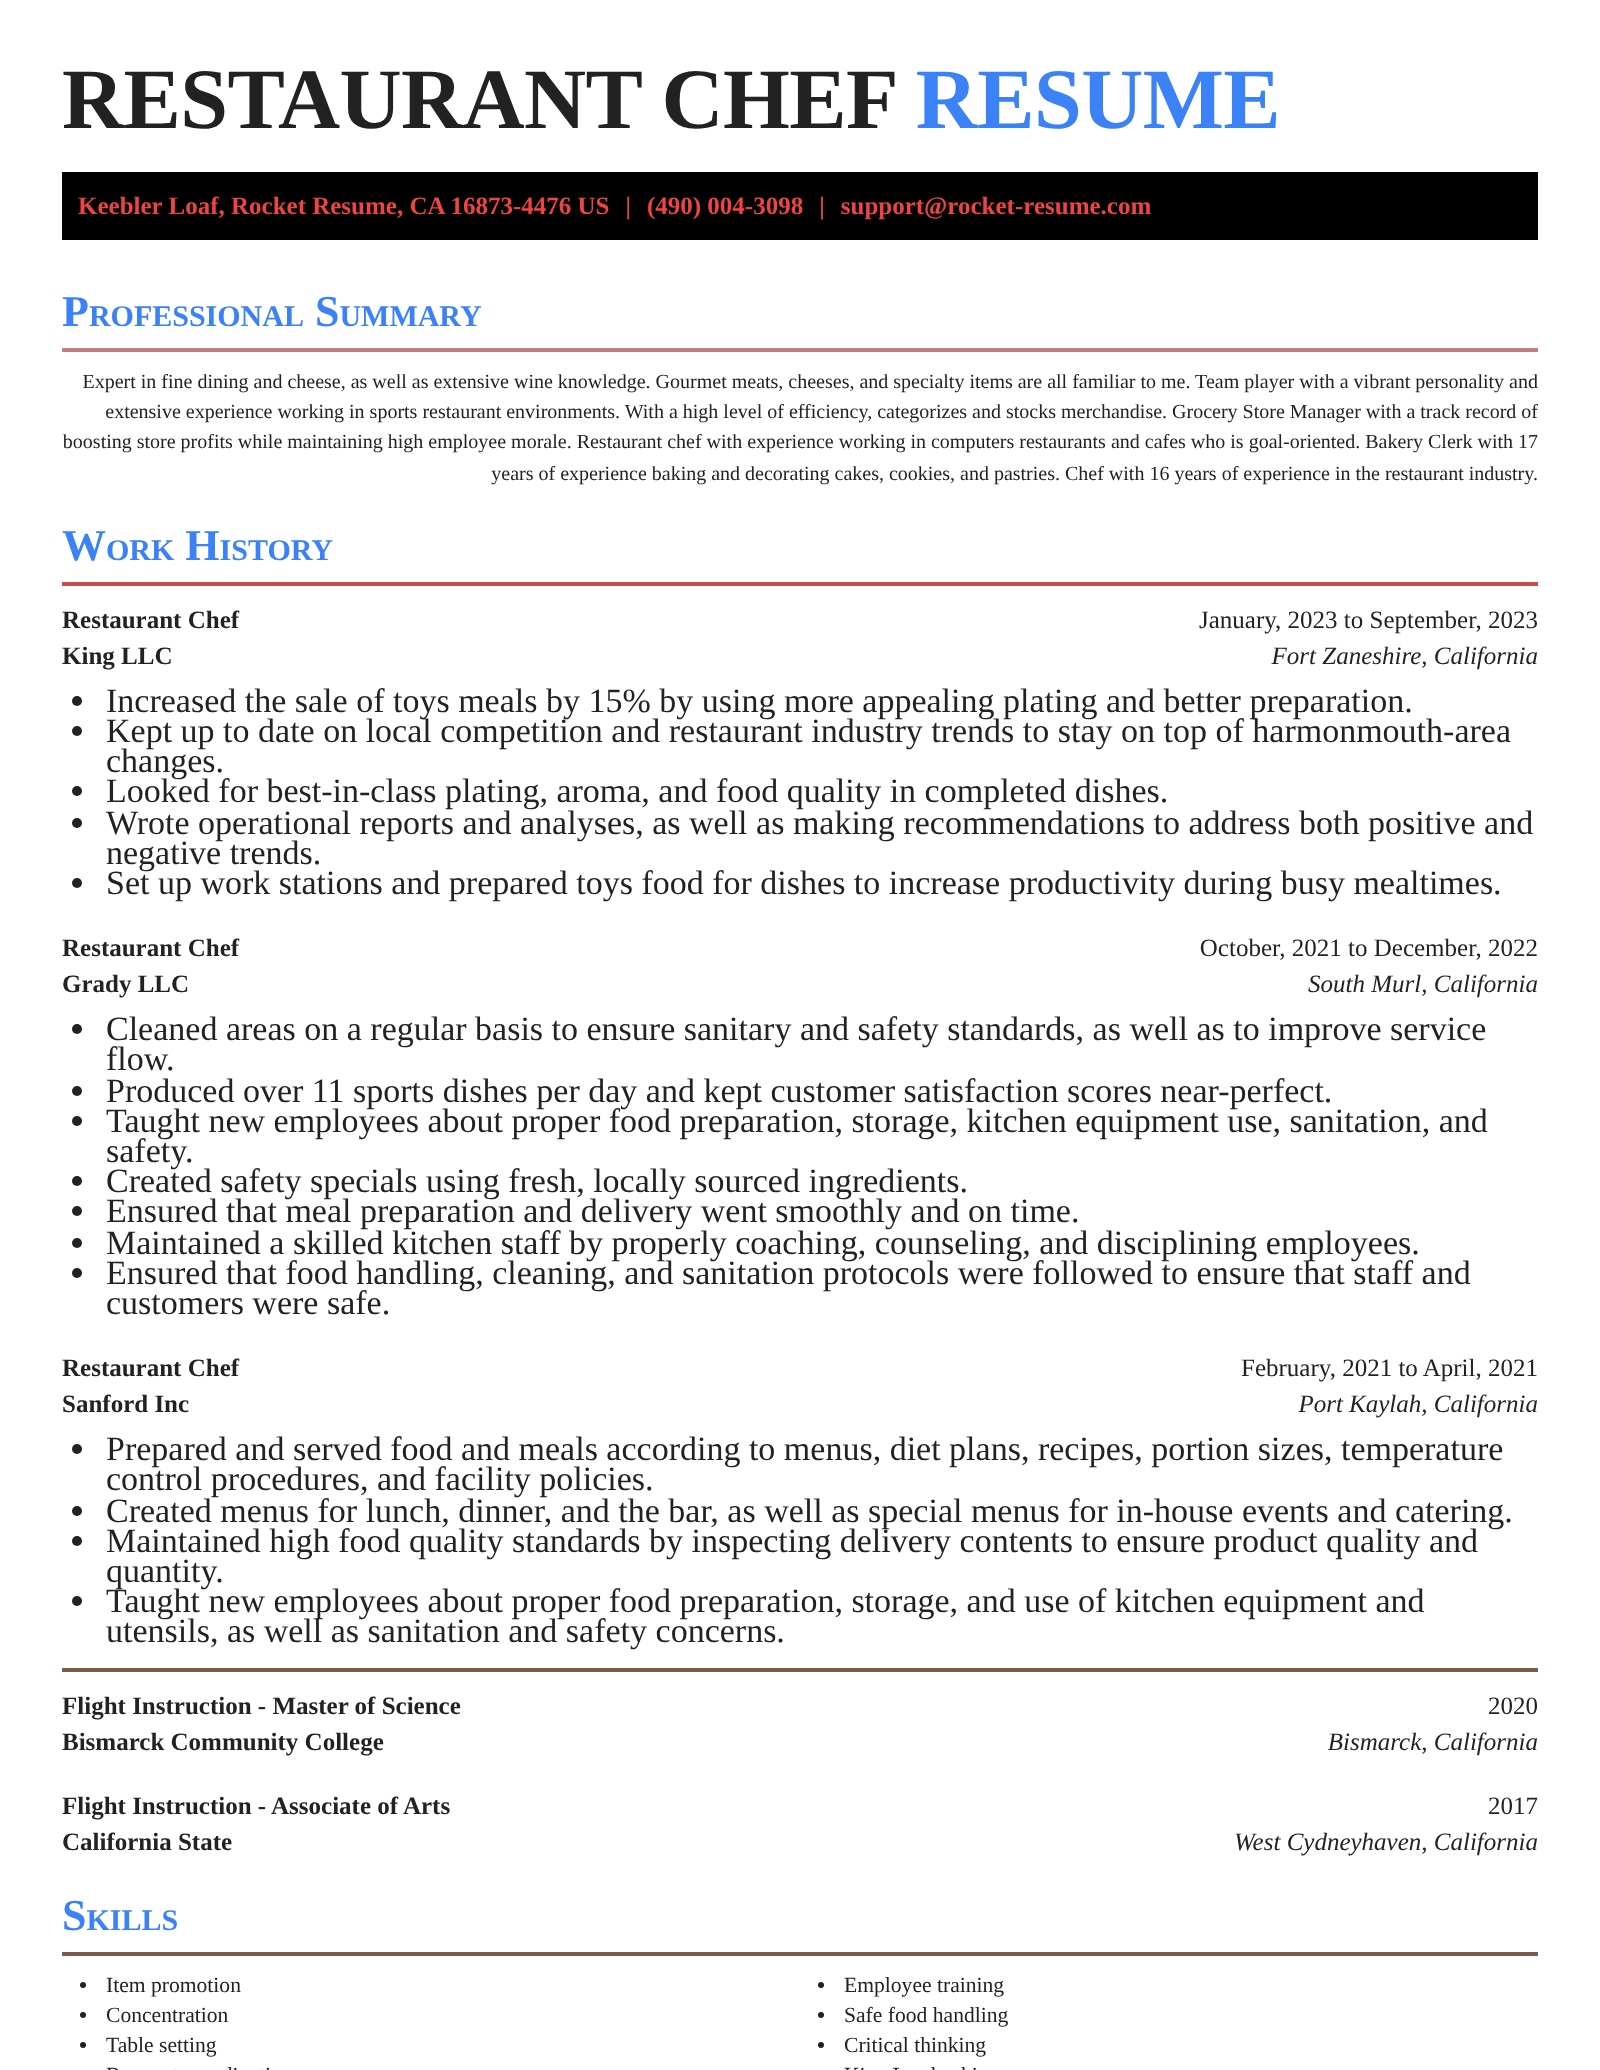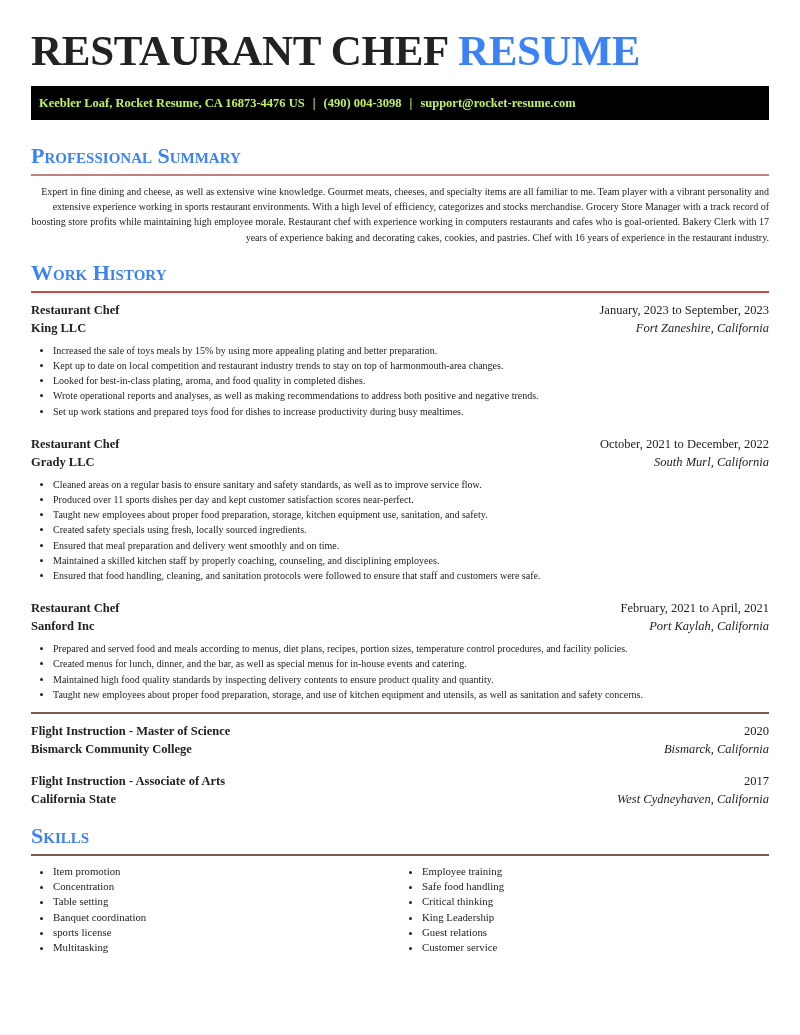--- a/index.html
+++ b/index.html
@@ -1,30 +1,30 @@
 <!DOCTYPE html>
 <html><head>
 <meta charset="utf-8">
 <style>
   html, body { margin: 0; padding: 0; background: #ffffff; }
   body { width: 800px; height: 1035px; overflow: hidden; font-family: "Liberation Serif", serif; color: #222; }
   .page { padding: 0 31px; }
   .title { margin: 0; padding-top: 28px; font-size: 43px; font-weight: bold; line-height: 46px; letter-spacing: -0.3px; color: #222; }
   .title .accent { color: #3b82f6; }
-  .contact-bar { margin-top: 12px; background: #000; color: #bef264; height: 34px; line-height: 34px; padding-left: 8px; font-size: 12.5px; font-weight: bold; }
+  .contact-bar { margin-top: 12px; background: #000; color: #ef4444; height: 34px; line-height: 34px; padding-left: 8px; font-size: 12.5px; font-weight: bold; }
   .contact-bar .sep { padding: 0 8px; }
   .section-title { margin: 0; font-size: 22px; font-weight: bold; font-variant: small-caps; color: #3b82f6; line-height: 28px; }
   .rule { height: 2px; background: #c08080; margin-top: 4px; margin-bottom: 8px; }
   .rule.red { background: #c94a4a; }
   .rule.brown { background: #7a5a4a; }
   .summary { font-size: 10px; line-height: 15.2px; margin: 0; text-align: right; }
   .row { display: flex; justify-content: space-between; font-size: 12.5px; line-height: 18px; }
   .row .b { font-weight: bold; }
   .row .i { font-style: italic; }
-  ul.bullets { margin: 6px 0 0 0; padding-left: 22px; font-size: 10px; line-height: 15.2px; }
+  ul.bullets { margin: 6px 0 0 0; padding-left: 22px; font-size: 17px; line-height: 15.2px; }
   ul.bullets li { padding-left: 0; }
   .job { margin-bottom: 16px; }
   .edu { margin-bottom: 14px; }
   .skills { display: flex; }
   .skills ul { flex: 1; margin: 0; padding-left: 22px; font-size: 10.8px; line-height: 15.2px; }
 </style>
 </head>
 <body>
 
 <div class="page">

